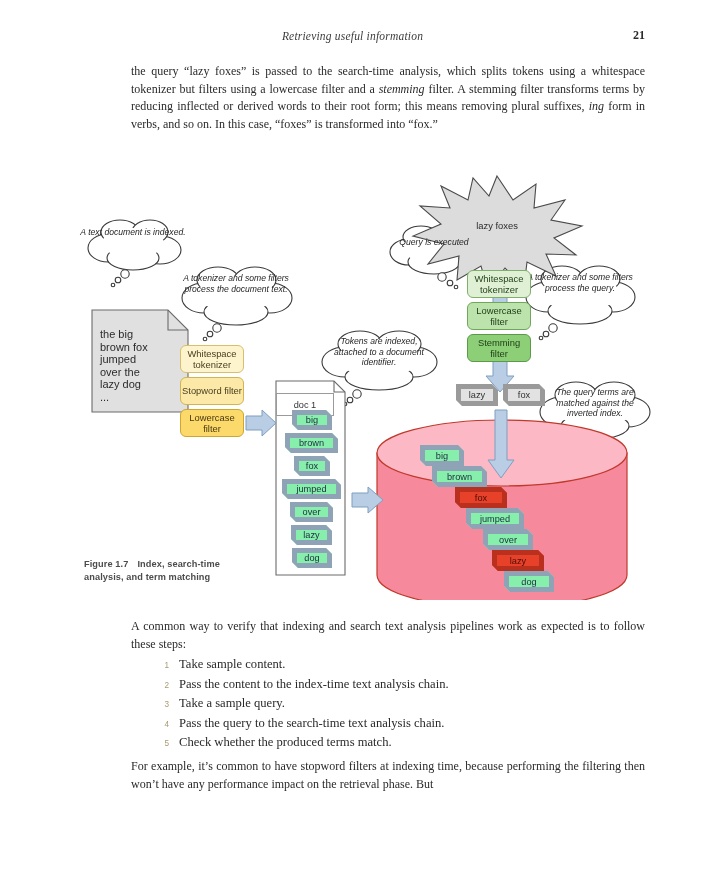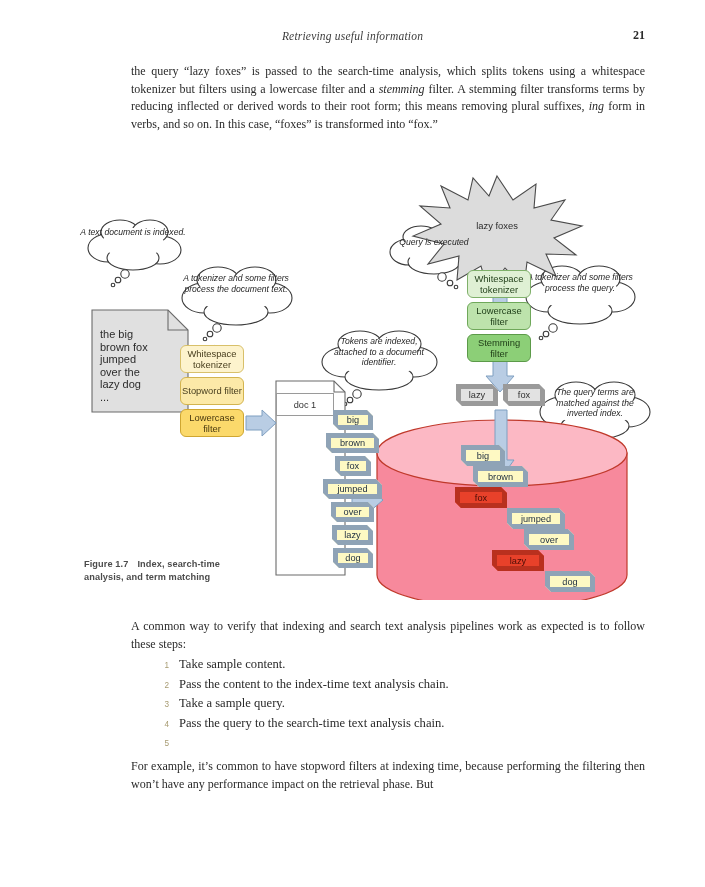--- a/index.html
+++ b/index.html
@@ -96,21 +96,21 @@
     font-size:9.2px; color:#233243;
     border:5px solid #b91c1c;
     background:#d7e5f2;
     position:absolute;
     display:flex;align-items:center;justify-content:center;
     box-sizing:border-box;
     clip-path:polygon(0 0, calc(100% - 6px) 0, 100% 6px, 100% 100%, 6px 100%, 0 calc(100% - 6px));
   }
   .chip.gray{background:#e2e2e2;border-color:#9a9a9a;color:#333;}
   .chip.red{background:#e8412a;border-color:#b9301e;color:#4a0d06;}
-  .chip.pale{background:#fef9c3;border-color:#8fa3b6;margin-left:41px;}
+  .chip.pale{background:#86efac;border-color:#8fa3b6;}
 
   .doclabel{
     position:absolute; box-sizing:border-box;
     border:1px solid #9a9a9a; background:#ffffff;
     font-family:"Liberation Sans", sans-serif; font-size:9.2px; color:#333;
     display:flex;align-items:center;justify-content:center;
   }
 
   .cloudtext{
     position:absolute;
@@ -336,18 +336,19 @@
     <div class="step">
       <span class="step-num">3</span>
       <span class="step-txt">Take a sample query.</span>
     </div>
     <div class="step">
       <span class="step-num">4</span>
       <span class="step-txt">Pass the query to the search-time text analysis chain.</span>
     </div>
     <div class="step">
       <span class="step-num">5</span>
+      <span class="step-txt">Check whether the produced terms match.</span>
     </div>
   </div>
 
   <div class="bodytext p3">For example, it’s common to have stopword filters at indexing time, because performing the filtering then won’t have any performance impact on the retrieval phase. But</div>
 
 </div>
 
 </body></html>

